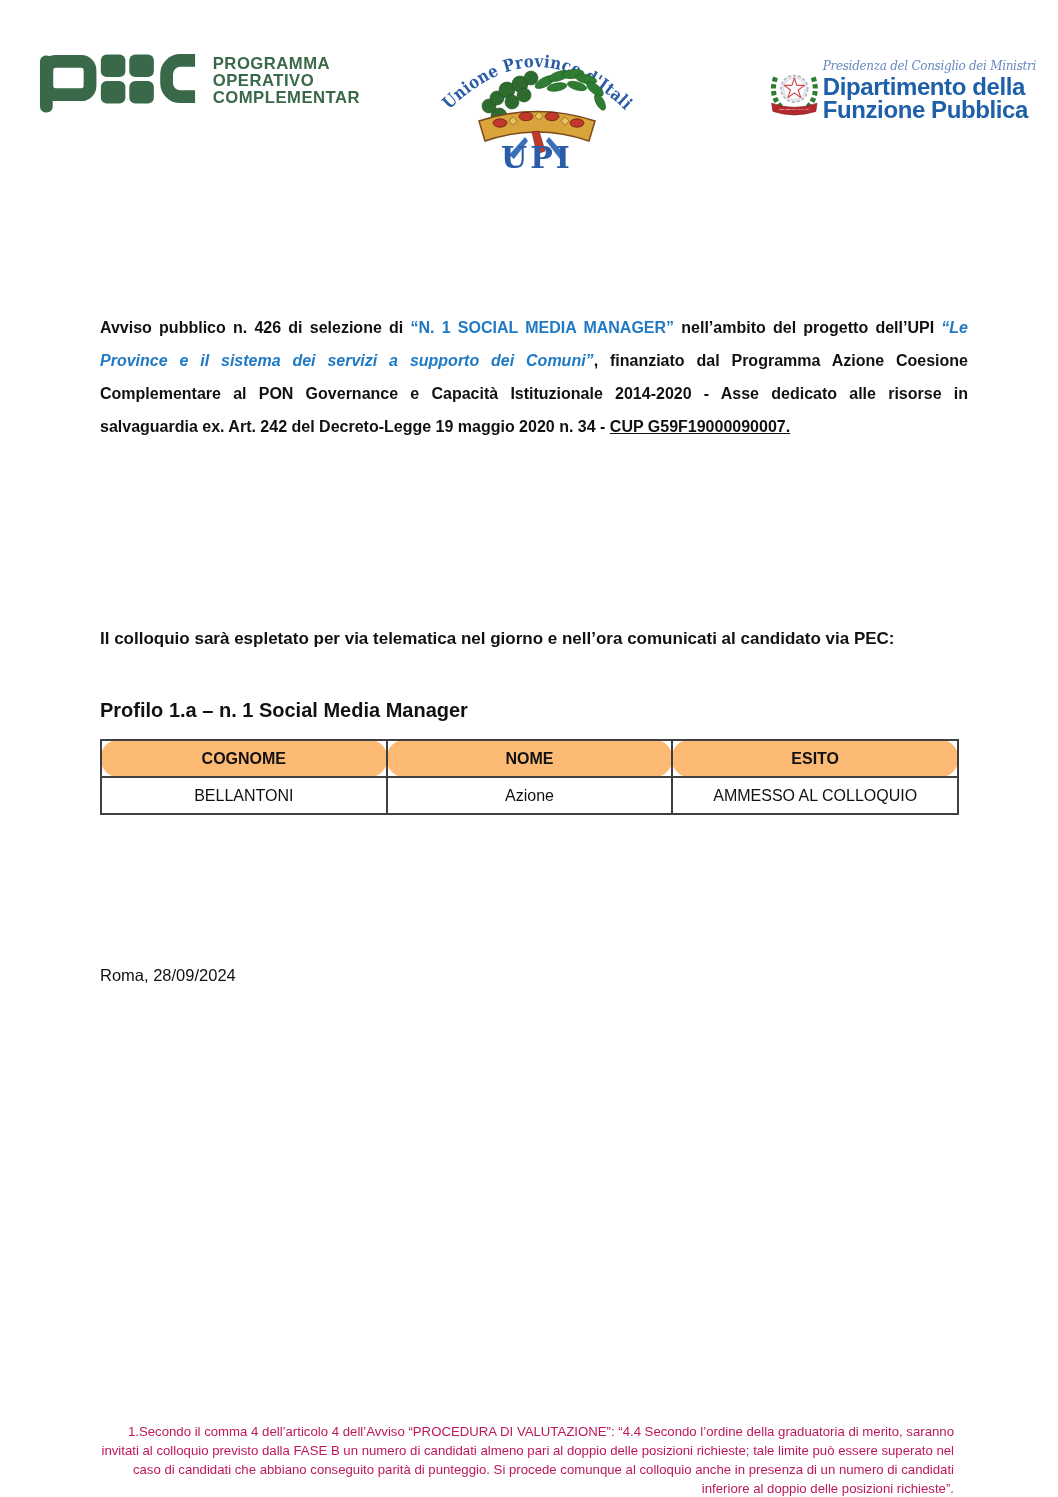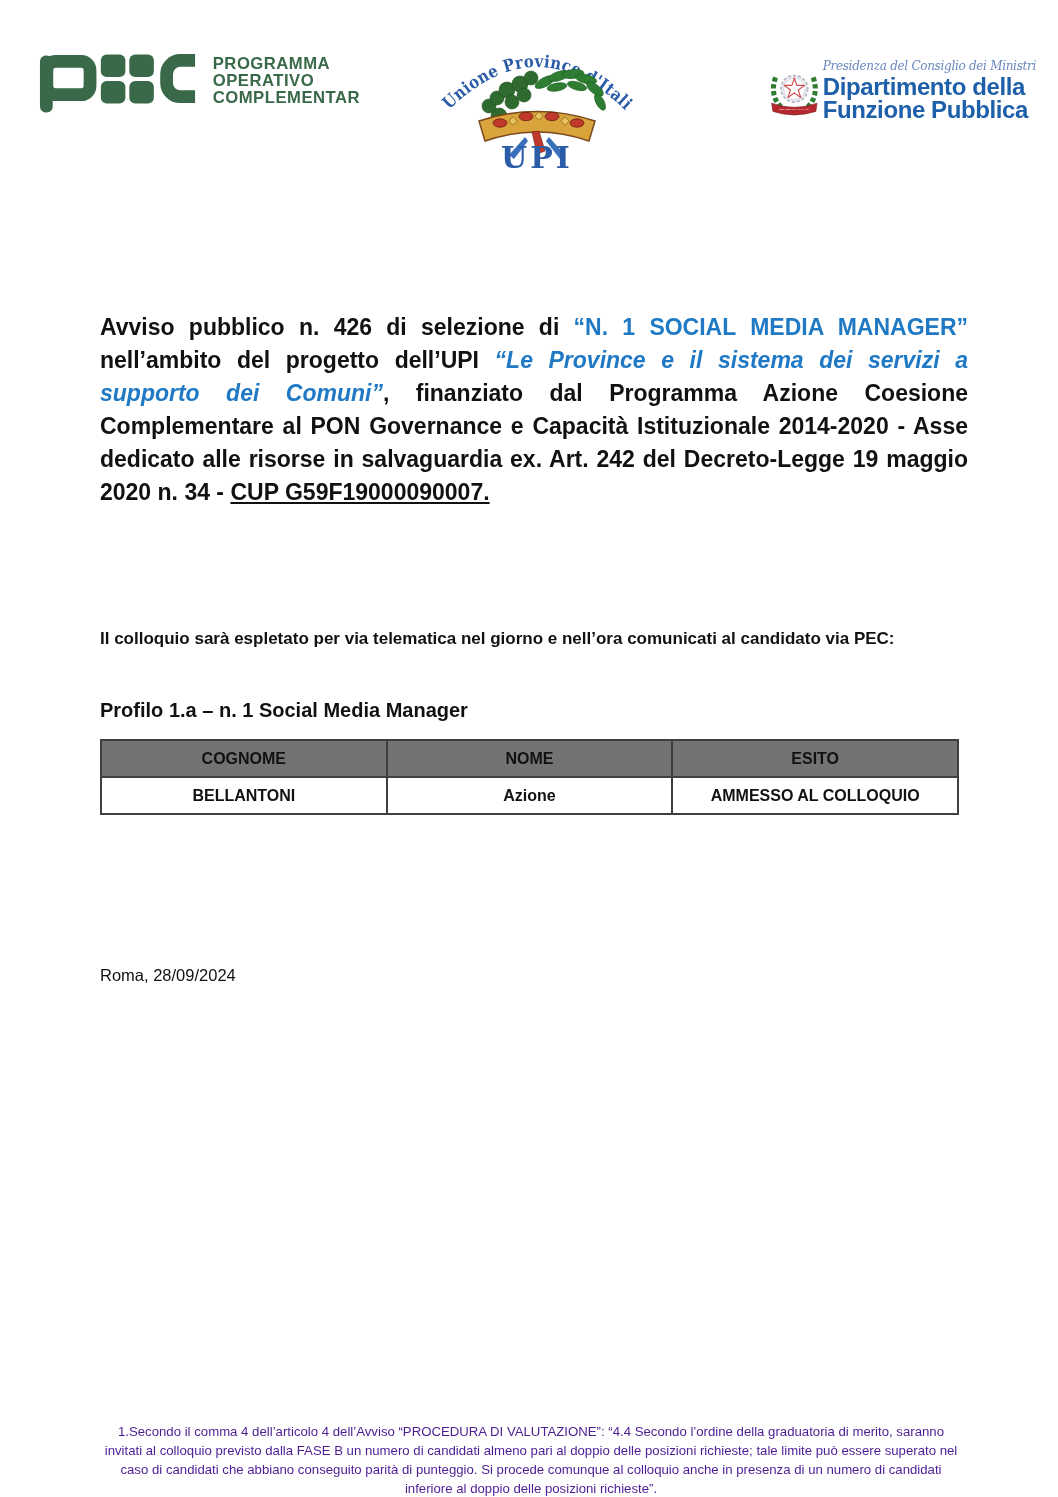--- a/index.html
+++ b/index.html
@@ -21,21 +21,21 @@
   .upi-arc-text { font-family: "DejaVu Serif", serif; font-weight: bold; font-size: 17px; letter-spacing: 0.5px; fill: #2b5ca8; }
   .upi-label { font-family: "DejaVu Serif", serif; font-weight: bold; font-size: 30px; letter-spacing: 3px; fill: #2b5ca8; }
   .dfp-logo { position: absolute; left: 766px; top: 50px; width: 270px; display: flex; align-items: center; }
   .dfp-text { display: flex; flex-direction: column; }
   .dfp-script { font-family: "DejaVu Serif", serif; font-style: italic; font-size: 12px; letter-spacing: -0.3px; color: #6a88c0; white-space: nowrap; margin-bottom: 2px; }
   .dfp-bold { font-size: 24px; font-weight: bold; line-height: 23px; letter-spacing: -0.4px; color: #1e5fa9; white-space: nowrap; }
   .emblem-banner-text { font-family: "Liberation Sans", sans-serif; font-size: 4px; fill: #ffffff; letter-spacing: 0.3px; }
   
   .notice {
     position: absolute; left: 100px; top: 311px; width: 868px;
-    font-size: 23px; font-weight: bold; line-height: 33px;
+    font-size: 16px; font-weight: bold; line-height: 33px;
     text-align: justify;
   }
   .notice .blue { color: #1f79c4; }
   .notice .blue-italic { color: #1f79c4; font-style: italic; }
   .notice .underline { text-decoration: underline; }
   .elenco-heading {
     position: absolute; left: 100px; top: 556px; width: 868px;
     text-align: center; font-size: 16px; font-weight: bold;
   }
   .elenco-heading sup { font-size: 10px; }
@@ -53,27 +53,27 @@
     border-collapse: collapse; table-layout: fixed;
     font-size: 16px;
   }
   .candidates-table th, .candidates-table td {
     border: 2px solid #3f3f3f;
     height: 37px;
     text-align: center;
     vertical-align: middle;
     width: 33.33%;
   }
-  .candidates-table th { background: #737373; font-weight: bold; }
-  .candidates-table td { font-weight: bold; }
+  .candidates-table th { background: #fdba74; font-weight: bold; border-radius: 17px; }
+  .candidates-table td { font-weight: normal; }
   
   .date-line { position: absolute; left: 100px; top: 966px; font-size: 16.5px; }
   .footnote {
-    position: absolute; left: 100px; top: 1422px; width: 862px;
-    font-size: 13.2px; line-height: 19px; text-align: center; color: #4c1d95;
+    position: absolute; left: 92px; top: 1422px; width: 862px;
+    font-size: 13.2px; line-height: 19px; text-align: right; color: #be185d;
   }
 </style>
 </head>
 <body>
 
 <div class="page">
 
   <div class="poc-logo">
     <svg width="322" height="72" viewBox="0 0 328 70">
       <g>

